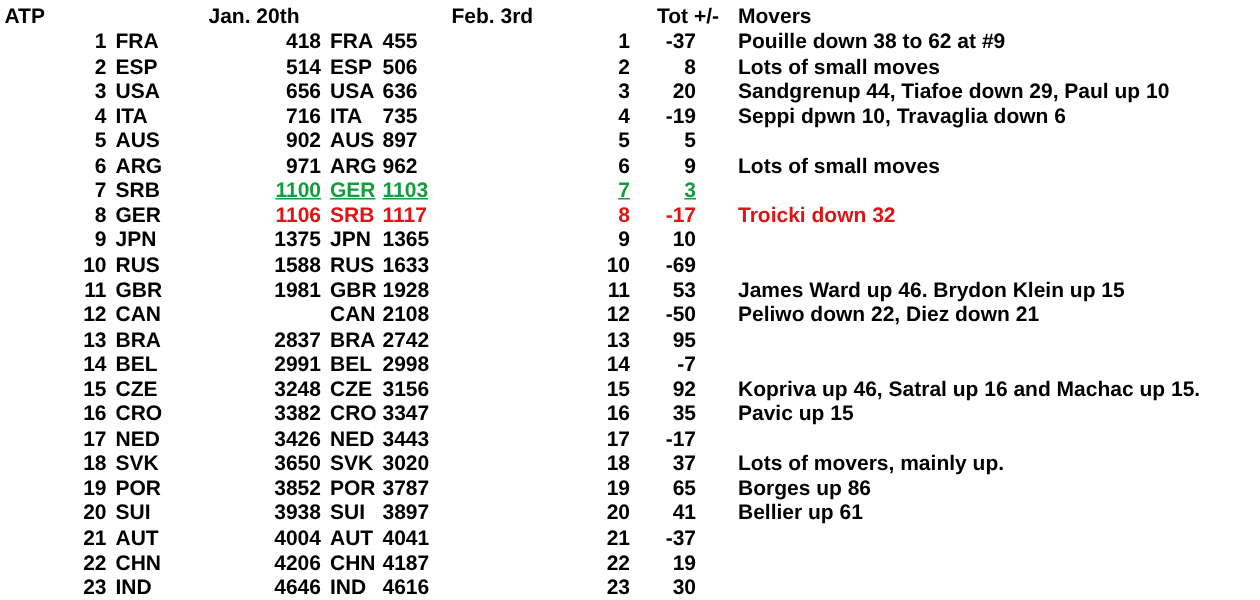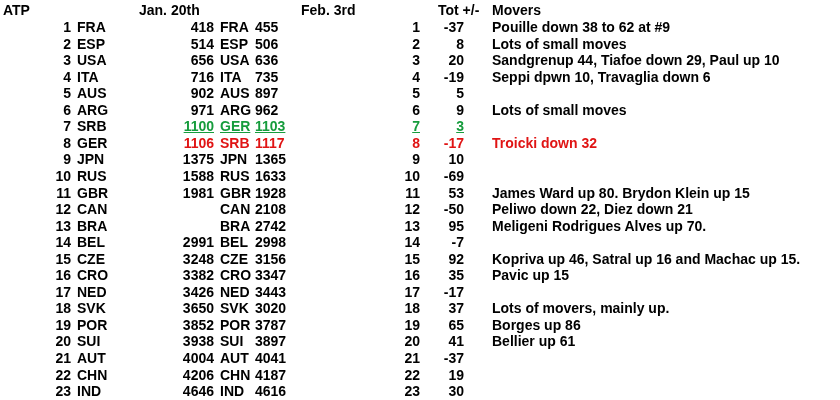--- a/index.html
+++ b/index.html
@@ -165,41 +165,41 @@
   </div>
 
   <div class="row" style="top: 185.5px; padding-left: 17px;">
     <span class="cell c-rank">11</span>
     <span class="cell c-cjan">GBR</span>
     <span class="cell c-jan">1981</span>
     <span class="cell c-cfeb">GBR</span>
     <span class="cell c-feb">1928</span>
     <span class="cell c-rank2">11</span>
     <span class="cell c-tot">53</span>
-    <span class="cell c-movers">James Ward up 80. Brydon Klein up 15</span>
+    <span class="cell c-movers">James Ward up 46. Brydon Klein up 15</span>
   </div>
 
   <div class="row" style="top: 202.05px;">
     <span class="cell c-rank">12</span>
     <span class="cell c-cjan">CAN</span>
     <span class="cell c-cfeb">CAN</span>
     <span class="cell c-feb">2108</span>
     <span class="cell c-rank2">12</span>
     <span class="cell c-tot">-50</span>
     <span class="cell c-movers">Peliwo down 22, Diez down 21</span>
   </div>
 
   <div class="row" style="top: 218.6px;">
     <span class="cell c-rank">13</span>
     <span class="cell c-cjan">BRA</span>
+    <span class="cell c-jan">2837</span>
     <span class="cell c-cfeb">BRA</span>
     <span class="cell c-feb">2742</span>
     <span class="cell c-rank2">13</span>
     <span class="cell c-tot">95</span>
-    <span class="cell c-movers">Meligeni Rodrigues Alves up 70.</span>
   </div>
 
   <div class="row" style="top: 235.15px;">
     <span class="cell c-rank">14</span>
     <span class="cell c-cjan">BEL</span>
     <span class="cell c-jan">2991</span>
     <span class="cell c-cfeb">BEL</span>
     <span class="cell c-feb">2998</span>
     <span class="cell c-rank2">14</span>
     <span class="cell c-tot">-7</span>

